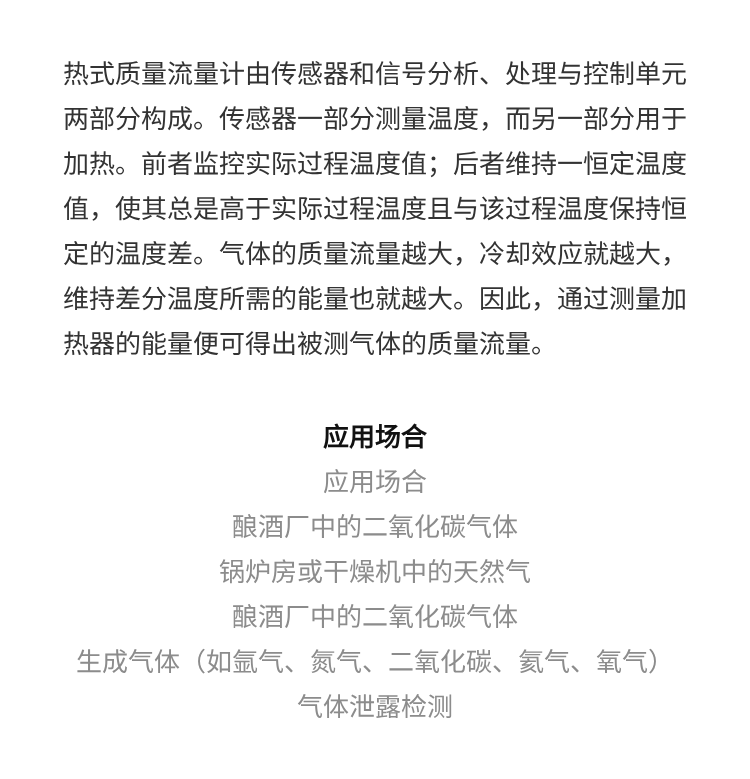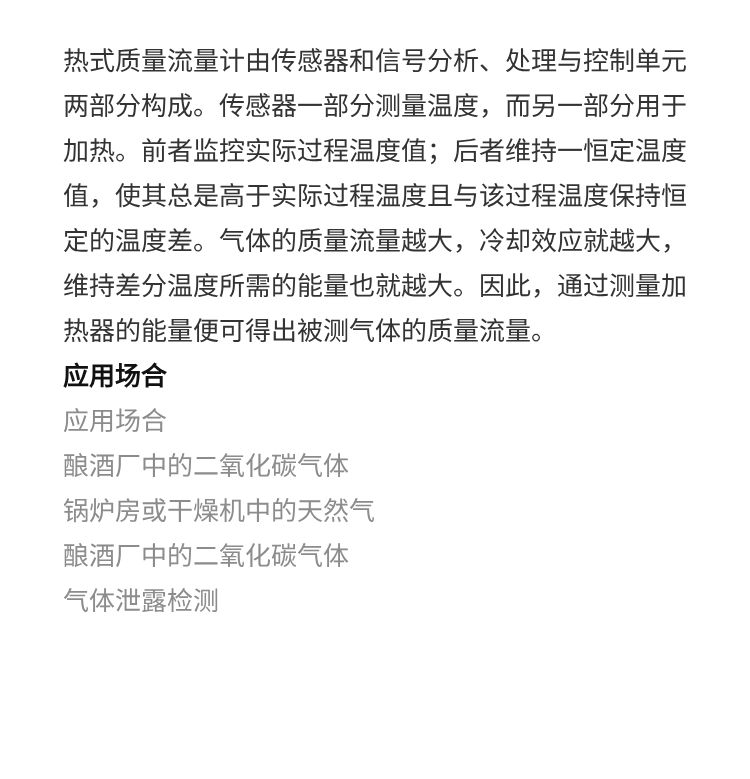--- a/index.html
+++ b/index.html
@@ -11,34 +11,36 @@
     position: relative;
     width: 750px;
     height: 779px;
     background: #ffffff;
     overflow: hidden;
     font-family: "Liberation Sans", "DejaVu Sans", sans-serif;
   }
   .content {
     width: 624px;
     margin: 0 auto;
-    padding-top: 39px;
+    padding-top: 52px;
   }
   .intro-paragraph {
     font-size: 26px;
     line-height: 45px;
     font-weight: 300;
     color: #333333;
     text-align: justify;
     text-justify: inter-ideograph;
     word-break: break-all;
     margin: 0;
   }
   .applications {
-    text-align: left;
+    margin-top: 50px;
+    text-align: center;
+    font-family: Liberation Mono, monospace;
   }
   .applications-title {
     font-size: 26px;
     line-height: 45px;
     font-weight: 700;
     color: #111111;
     margin: 0;
   }
   .application-list {
     list-style: none;
@@ -61,18 +63,19 @@
     <p class="intro-paragraph">热式质量流量计由传感器和信号分析、处理与控制单元两部分构成。传感器一部分测量温度，而另一部分用于加热。前者监控实际过程温度值；后者维持一恒定温度值，使其总是高于实际过程温度且与该过程温度保持恒定的温度差。气体的质量流量越大，冷却效应就越大，维持差分温度所需的能量也就越大。因此，通过测量加热器的能量便可得出被测气体的质量流量。</p>
 
     <section class="applications">
       <h2 class="applications-title">应用场合</h2>
 
       <ul class="application-list">
         <li class="application-item">应用场合</li>
           <li class="application-item">酿酒厂中的二氧化碳气体</li>
           <li class="application-item">锅炉房或干燥机中的天然气</li>
           <li class="application-item">酿酒厂中的二氧化碳气体</li>
+          <li class="application-item">生成气体（如氩气、氮气、二氧化碳、氦气、氧气）</li>
           <li class="application-item">气体泄露检测</li>
       </ul>
     </section>
 
   </div>
 </div>
 
 </body></html>

